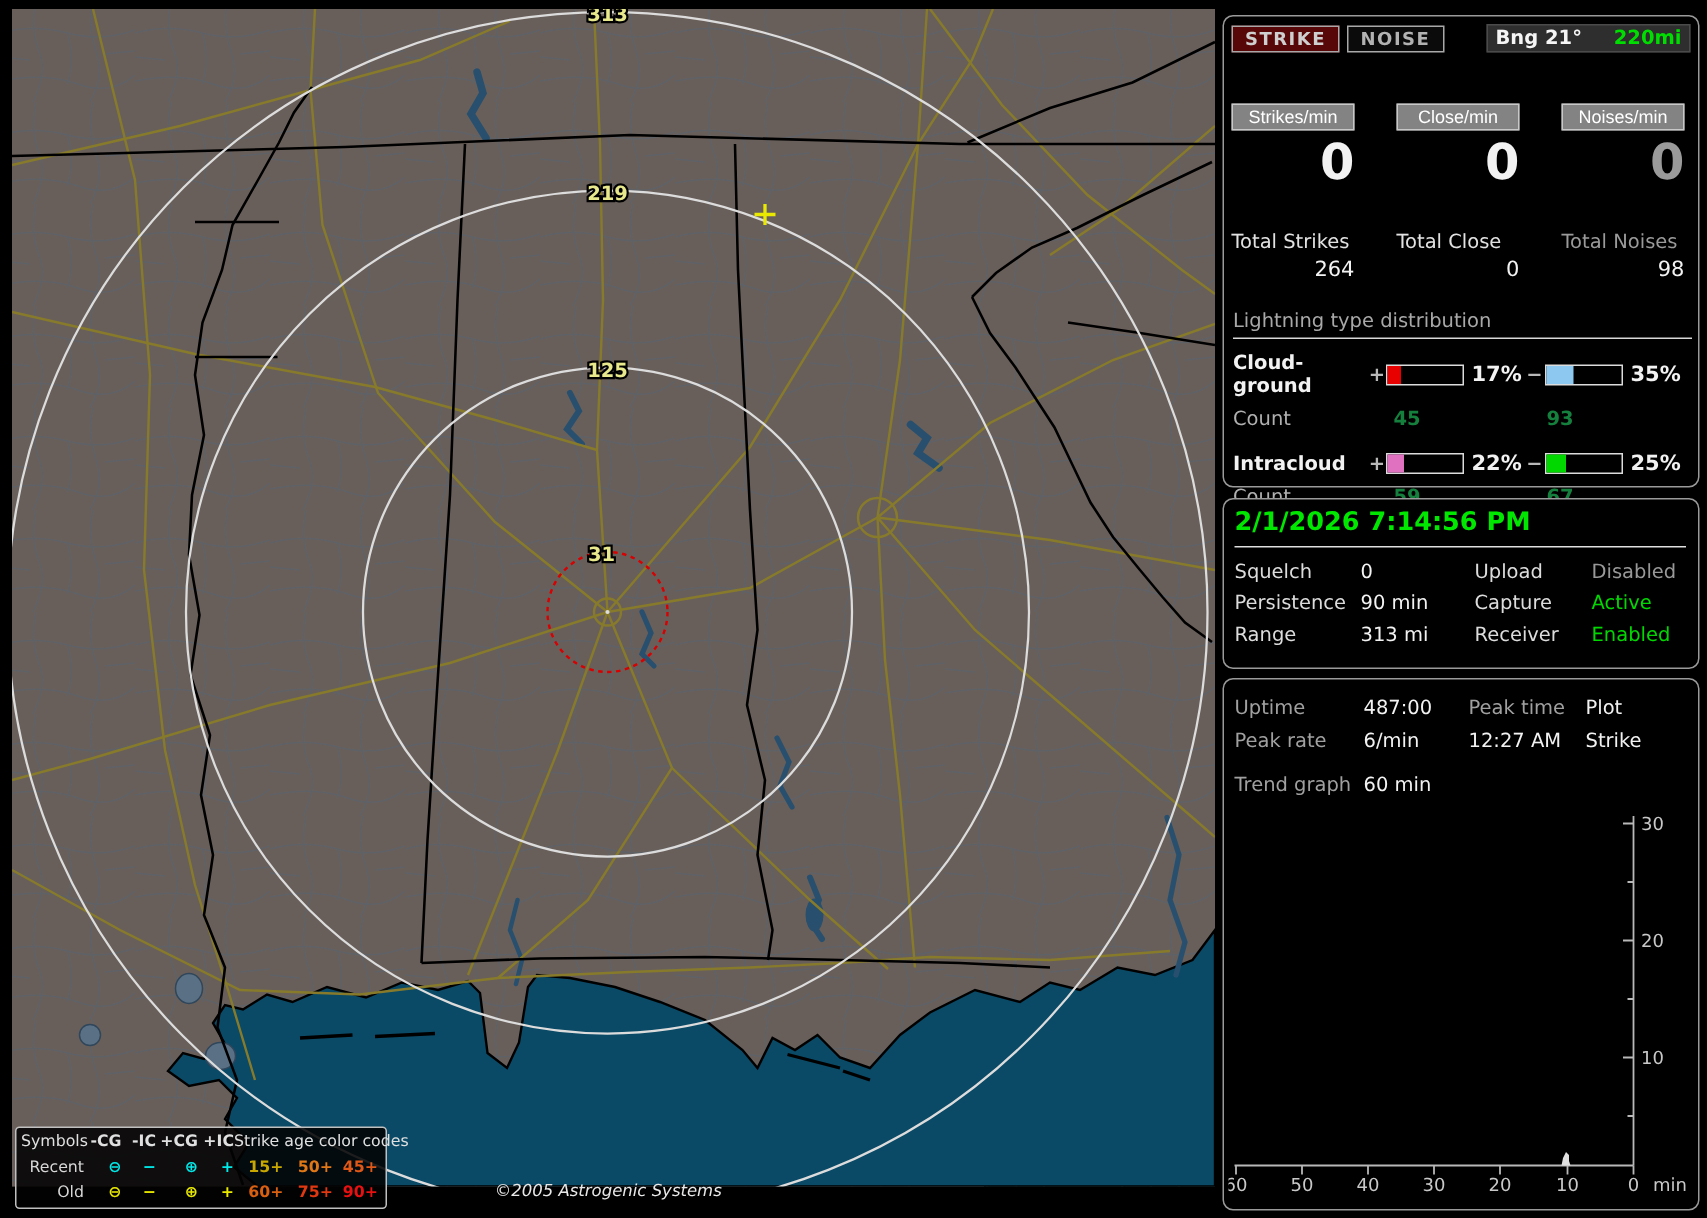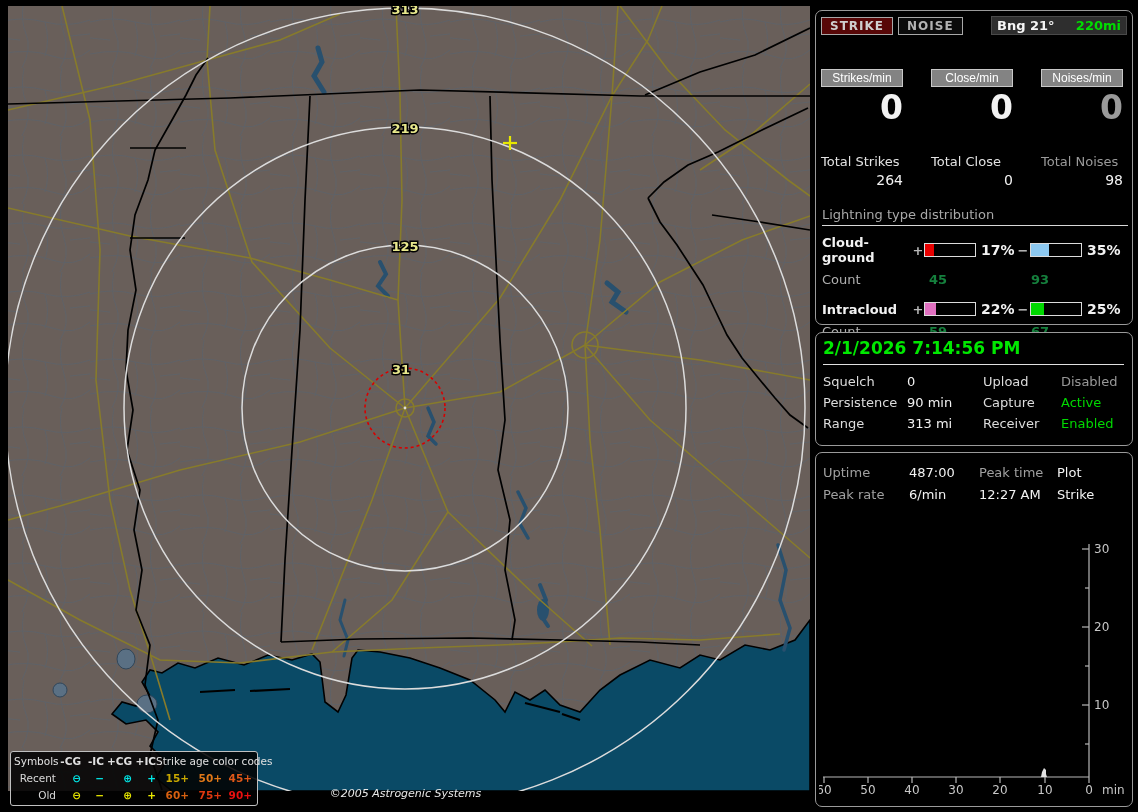--- a/index.html
+++ b/index.html
@@ -322,20 +322,24 @@
     <span class="glbl">Uptime</span>
     <span class="val">487:00</span>
     <span class="glbl">Peak time</span>
     <span class="val">Plot</span>
 
     <span class="glbl">Peak rate</span>
     <span class="val">6/min</span>
     <span class="val">12:27 AM</span>
     <span class="val">Strike</span>
   </div>
+  <div class="trend-grid">
+    <span class="glbl">Trend graph</span>
+    <span class="val">60 min</span>
+  </div>
 
   <svg id="trend-svg" width="312" height="267" viewBox="818 540 312 267">
     <g stroke="#b8b8b8" stroke-width="1.2">
       <line x1="1088" y1="543" x2="1088" y2="776"></line>
       <line x1="822" y1="776" x2="1088" y2="776"></line>
 
       <line x1="1081" y1="548" x2="1088" y2="548"></line>
       <line x1="1084" y1="587" x2="1088" y2="587"></line>
       <line x1="1081" y1="626" x2="1088" y2="626"></line>
       <line x1="1084" y1="665" x2="1088" y2="665"></line>

